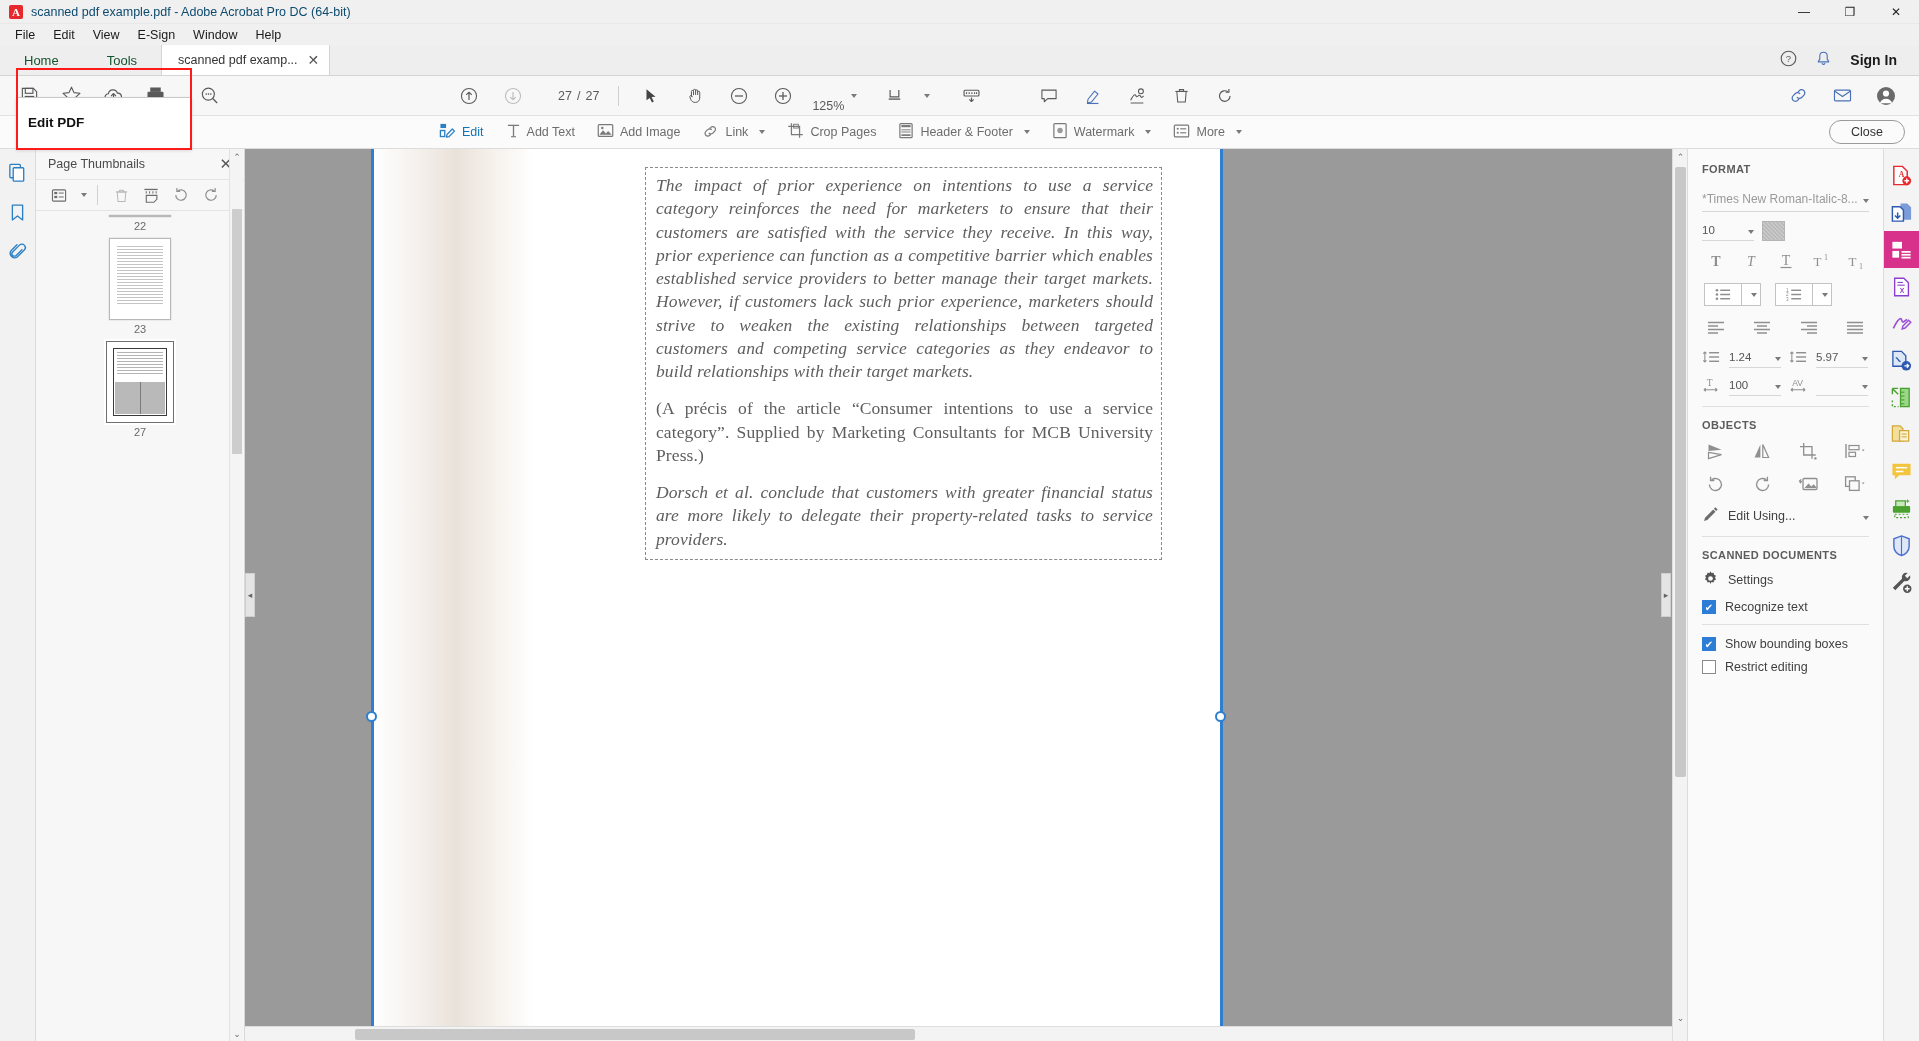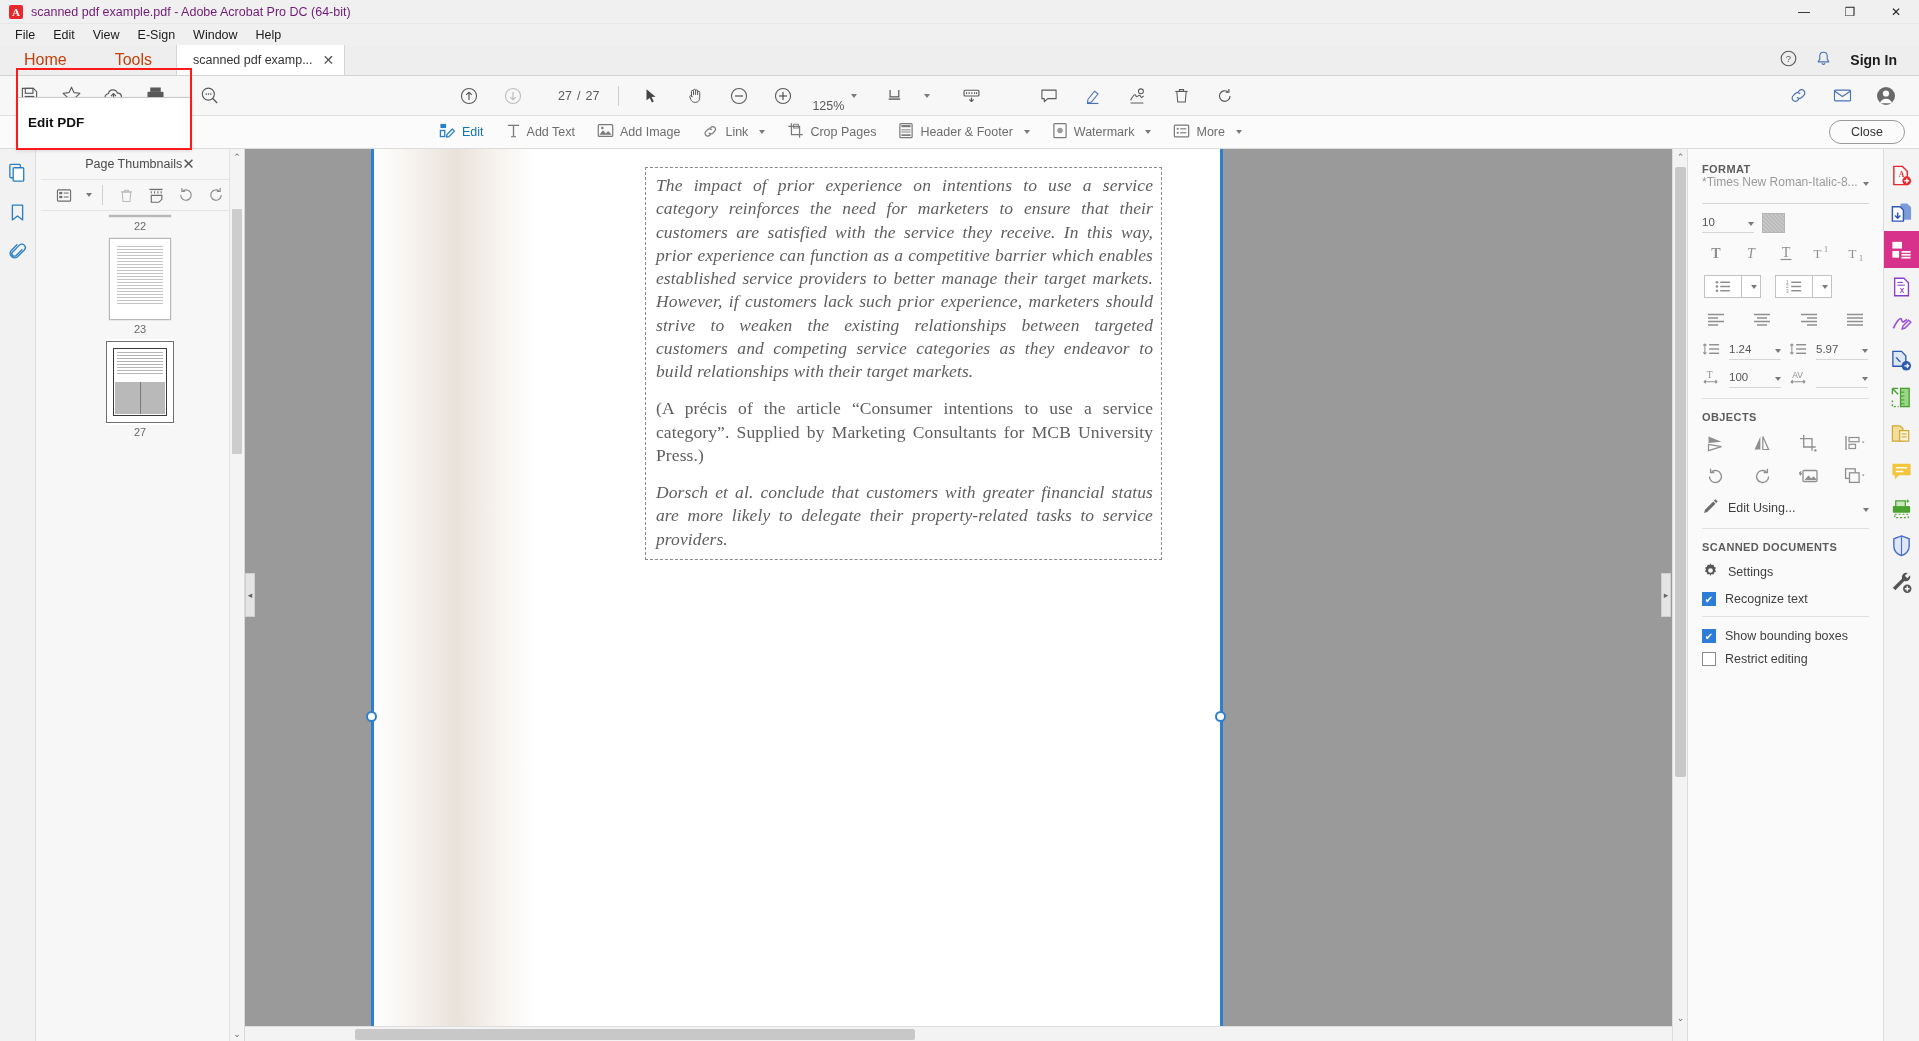--- a/index.html
+++ b/index.html
@@ -11,35 +11,35 @@
     background:#ffffff; overflow:hidden;
     -webkit-font-smoothing:antialiased;
   }
   .app { width:1919px; height:1041px; display:flex; flex-direction:column; position:relative; }
 
   
   .titlebar { height:24px; background:#f0f0f0; display:flex; align-items:center;
               border-bottom:1px solid #e8e8e8; flex:0 0 24px; }
   .tb-icon { width:16px; height:16px; margin:0 7px 0 8px; position:relative; flex:0 0 16px; }
   .tb-icon svg { display:block; }
-  .tb-title { font-size:12.5px; color:#701a75; white-space:nowrap; }
+  .tb-title { font-size:12.5px; color:#0c4a6e; white-space:nowrap; }
   .tb-spacer { flex:1 1 auto; }
   .winbtn { width:46px; height:24px; display:flex; align-items:center; justify-content:center;
             color:#222; font-size:12px; }
 
   
   .menubar { height:22px; background:#f0f0f0; display:flex; align-items:center;
              padding-left:6px; flex:0 0 22px; }
   .menubar span { padding:2px 9px; font-size:12.5px; color:#1a1a1a; }
 
   
   .tabstrip { height:30px; background:#eeeeee; display:flex; align-items:flex-end;
               border-bottom:1px solid #d4d4d4; flex:0 0 30px; position:relative; }
   .nav-tab { height:30px; display:flex; align-items:center; padding:0 24px;
-             font-size:16px; color:#c2410c; }
+             font-size:13px; color:#14532d; }
   .doc-tab { height:30px; display:flex; align-items:center; gap:10px;
              padding:0 10px 0 16px; background:#ffffff; border-left:1px solid #d4d4d4;
              border-right:1px solid #d4d4d4; font-size:12.5px; color:#333;
              min-width:150px; }
   .doc-tab .x { color:#555; font-size:14px; cursor:pointer; }
   .tabstrip-right { margin-left:auto; display:flex; align-items:center; gap:18px;
                     padding-right:22px; height:30px; }
   .signin { font-size:14px; color:#1a1a1a; font-weight:600; }
 
   
@@ -72,21 +72,21 @@
   
   .body { flex:1 1 auto; display:flex; min-height:0; }
 
   
   .leftrail { width:36px; background:#f2f2f2; border-right:1px solid #dcdcdc;
               display:flex; flex-direction:column; align-items:center; padding-top:10px; gap:14px; }
   .railbtn { width:26px; height:26px; display:flex; align-items:center; justify-content:center; }
 
   
   .thumbpanel { width:209px; background:#f7f7f7; border-right:1px solid #d8d8d8;
-                display:flex; flex-direction:column; position:relative;align-items:center; }
+                display:flex; flex-direction:column; position:relative; }
   .tp-head { height:30px; display:flex; align-items:center; padding:0 12px;
              font-size:12.5px; color:#4a4a4a; }
   .tp-head .x { margin-left:auto; font-size:15px; color:#555; }
   .tp-tools { height:32px; display:flex; align-items:center; gap:4px; padding:0 10px;
               border-top:1px solid #e4e4e4; border-bottom:1px solid #e4e4e4; }
   .tpbtn { width:26px; height:24px; display:flex; align-items:center; justify-content:center;
            color:#8d8d8d; }
   .tpbtn.dim { color:#b9b9b9; }
   .tp-list { flex:1 1 auto; overflow:hidden; position:relative; padding-top:2px; }
   .thumb { display:flex; flex-direction:column; align-items:center; margin-bottom:6px; }
@@ -125,22 +125,22 @@
   .vp-handle { position:absolute; top:50%; width:10px; height:44px; background:#e4e4e4;
                border:1px solid #cfcfcf; display:flex; align-items:center;
                justify-content:center; color:#666; font-size:9px; transform:translateY(-50%); }
 
   
   .formatpanel { width:196px; background:#fafafa; border-left:1px solid #dcdcdc;
                  padding:14px 0 0 0; overflow:hidden; }
   .fp-sec { font-size:11px; font-weight:bold; color:#5c5c5c; letter-spacing:0.4px;
             padding:0 0 9px 14px; }
   .fp-row { display:flex; align-items:center; padding:0 14px; margin-bottom:9px; gap:8px; }
-  .fp-select { flex:1 1 auto; display:flex; align-items:flex-end; border-bottom:1px solid #d7d7d7;
-               font-size:12px; color:#9a9a9a; padding-bottom:14px; height:20px; }
+  .fp-select { flex:1 1 auto; display:flex; align-items:flex-start; border-bottom:1px solid #d7d7d7;
+               font-size:12px; color:#9a9a9a; padding-bottom:14px; height:20px;margin-top:8px; }
   .fp-select .cv { margin-left:auto; }
   .fp-num { width:52px; display:flex; align-items:center; border-bottom:1px solid #d7d7d7;
             font-size:11.5px; color:#555; padding-bottom:2px; height:19px; }
   .fp-num .cv { margin-left:auto; }
   .swatch { width:23px; height:20px; border:1px solid #b4b4b4;
             background:linear-gradient(45deg,#b9b9b9 25%,#c9c9c9 25%,#c9c9c9 50%,
             #b9b9b9 50%,#b9b9b9 75%,#c9c9c9 75%); background-size:4px 4px; }
   .fp-icons { display:flex; align-items:center; justify-content:space-between;
               padding:0 16px; margin-bottom:11px; }
   .fp-ib { width:24px; height:22px; display:flex; align-items:center; justify-content:center;

